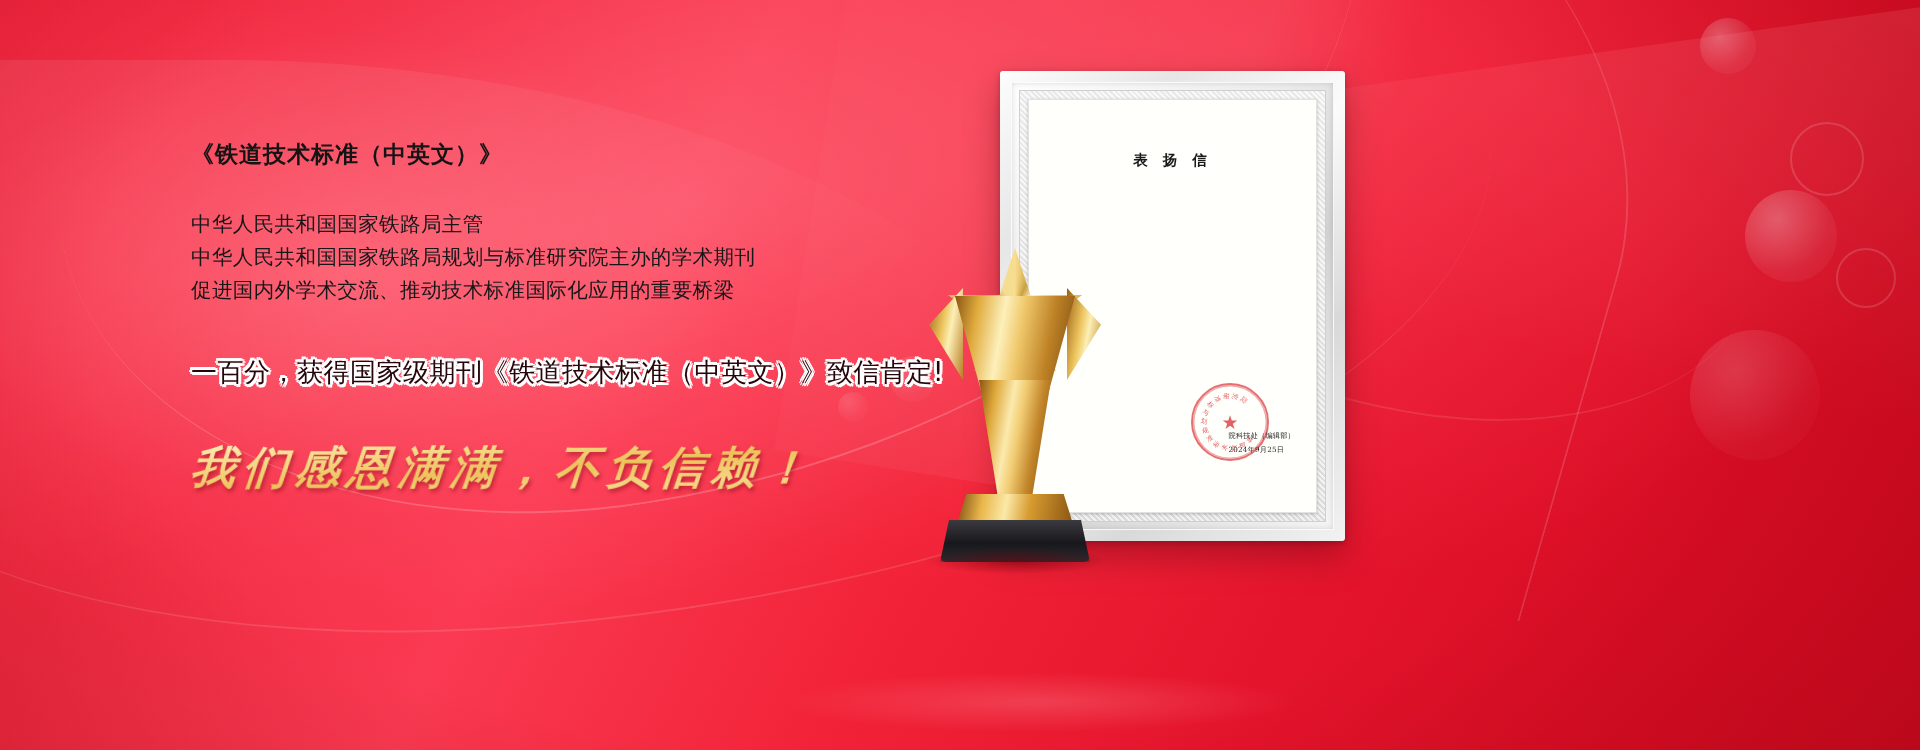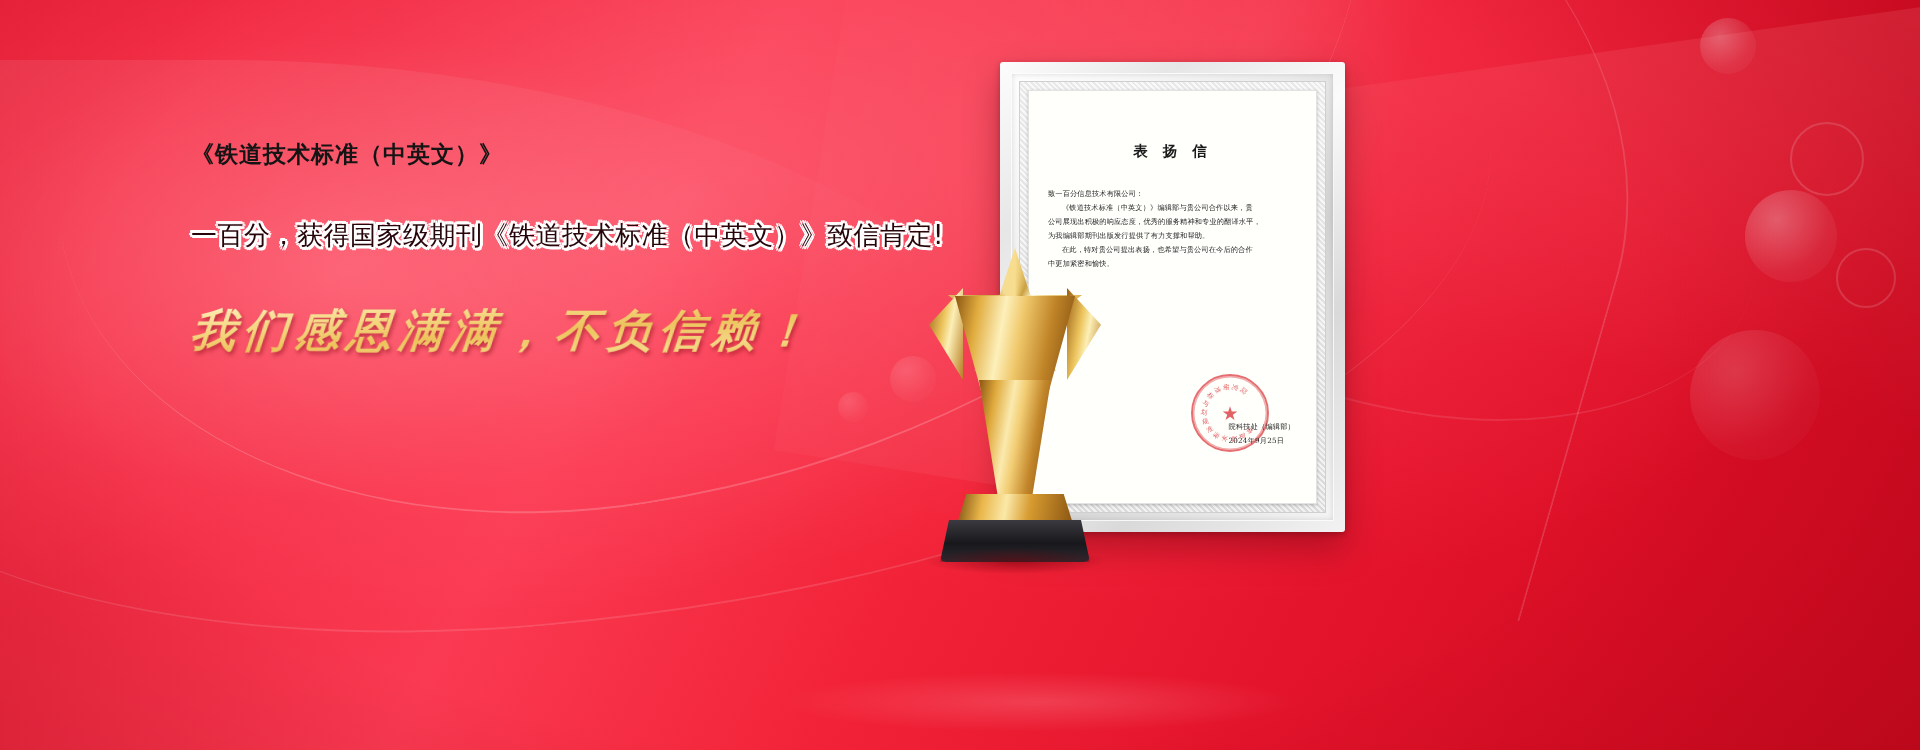--- a/index.html
+++ b/index.html
@@ -107,21 +107,21 @@
     letter-spacing:7px; white-space:nowrap;
     background:linear-gradient(176deg,#fff3c6 0%,#f7dd8f 22%,#edc35c 48%,#f3d783 70%,#e9b841 100%);
     -webkit-background-clip:text; background-clip:text;
     -webkit-text-fill-color:transparent; color:#edc35c;
     filter:drop-shadow(2px 3px 2px rgba(120,0,10,0.45));
     transform:skewX(-5deg);
   }
 
   
   #certificate {
-    position:absolute; left:1000px; top:62px;
+    position:absolute; left:1000px; top:71px;
     width:345px; height:470px;
     background:linear-gradient(135deg,#fdfdfd 0%,#e6e6e6 22%,#fbfbfb 46%,#d9d9d9 72%,#f2f2f2 100%);
     border-radius:3px;
     box-shadow:0 16px 34px rgba(90,0,10,0.38), 0 2px 6px rgba(0,0,0,0.25);
     padding:11px;
   }
   .frame-inner-bevel {
     width:100%; height:100%;
     background:linear-gradient(135deg,#ffffff 0%,#ededed 35%,#d2d2d2 60%,#f6f6f6 100%);
     padding:8px;
@@ -263,41 +263,38 @@
   <div class="bokeh bk-fill" style="left:1690px;top:330px;width:130px;height:130px;opacity:.55;"></div>
   <div class="bokeh bk-fill" style="left:890px;top:356px;width:46px;height:46px;opacity:.5;"></div>
   <div class="bokeh bk-fill" style="left:838px;top:392px;width:30px;height:30px;opacity:.45;"></div>
 
   <div class="vignette"></div>
   <div class="floor-glow"></div>
 
   <div id="textblock">
     <div class="journal-title">《铁道技术标准（中英文）》</div>
 
+    <div class="desc">
+      <div class="desc-line">中华人民共和国国家铁路局主管</div>
+      <div class="desc-line">中华人民共和国国家铁路局规划与标准研究院主办的学术期刊</div>
+      <div class="desc-line">促进国内外学术交流、推动技术标准国际化应用的重要桥梁</div>
+    </div>
 
     <div class="headline">一百分，获得国家级期刊《铁道技术标准（中英文）》致信肯定!</div>
 
     <div class="calligraphy">我们感恩满满，不负信赖！</div>
   </div>
 
   <div id="certificate">
     <div class="frame-inner-bevel">
       <div class="frame-mat">
         <div class="paper">
 
           <div class="cert-title">表 扬 信</div>
 
-          <div class="cert-body">
-            <div class="cert-line">致一百分信息技术有限公司：</div>
-            <div class="cert-line indent">《铁道技术标准（中英文）》编辑部与贵公司合作以来，贵</div>
-            <div class="cert-line">公司展现出积极的响应态度，优秀的服务精神和专业的翻译水平，</div>
-            <div class="cert-line">为我编辑部期刊出版发行提供了有力支撑和帮助。</div>
-            <div class="cert-line indent">在此，特对贵公司提出表扬，也希望与贵公司在今后的合作</div>
-            <div class="cert-line">中更加紧密和愉快。</div>
-          </div>
 
           <div class="seal">
             <div class="seal-star">★</div>
             <div class="seal-text" id="sealRing">
                 <span style="transform: rotate(-220deg) translate(0px, -29px) rotate(90deg);">铁</span>
                 <span style="transform: rotate(-200deg) translate(0px, -29px) rotate(90deg);">道</span>
                 <span style="transform: rotate(-180deg) translate(0px, -29px) rotate(90deg);">技</span>
                 <span style="transform: rotate(-160deg) translate(0px, -29px) rotate(90deg);">术</span>
                 <span style="transform: rotate(-140deg) translate(0px, -29px) rotate(90deg);">标</span>
                 <span style="transform: rotate(-120deg) translate(0px, -29px) rotate(90deg);">准</span>

